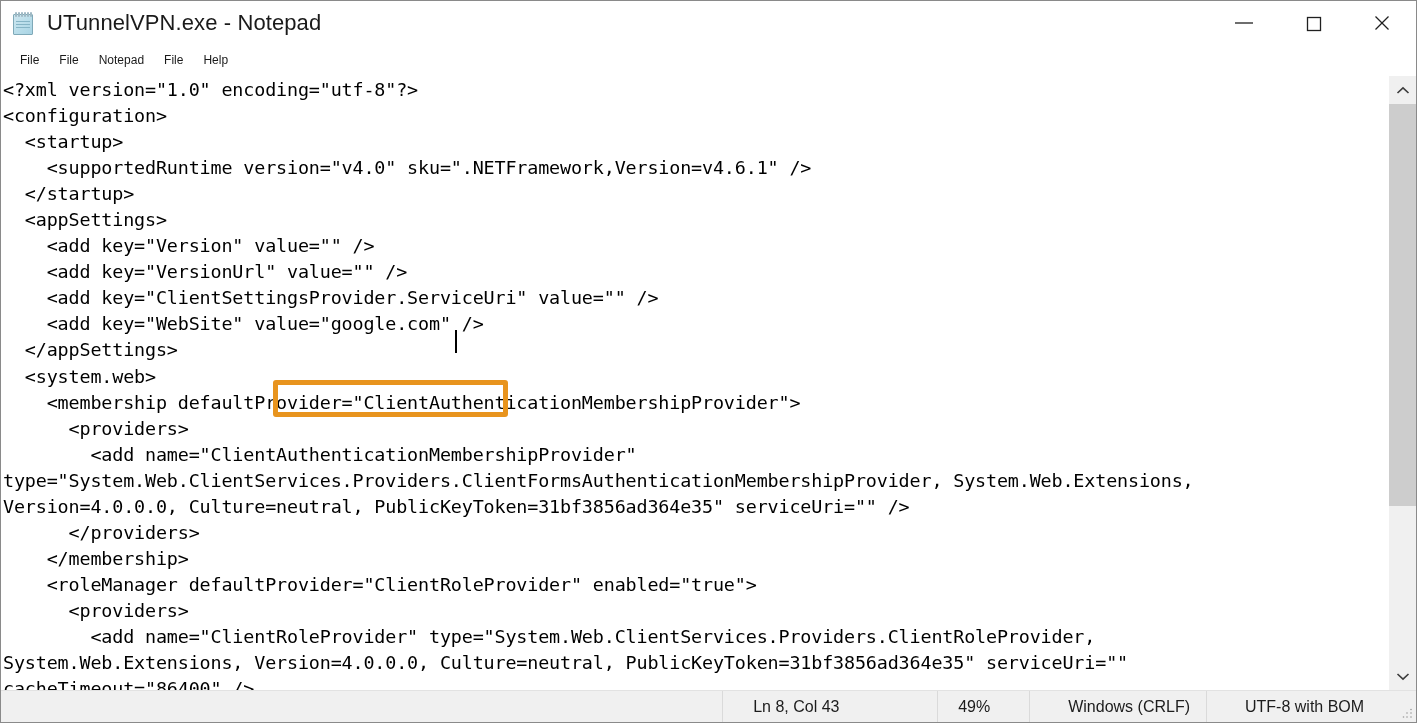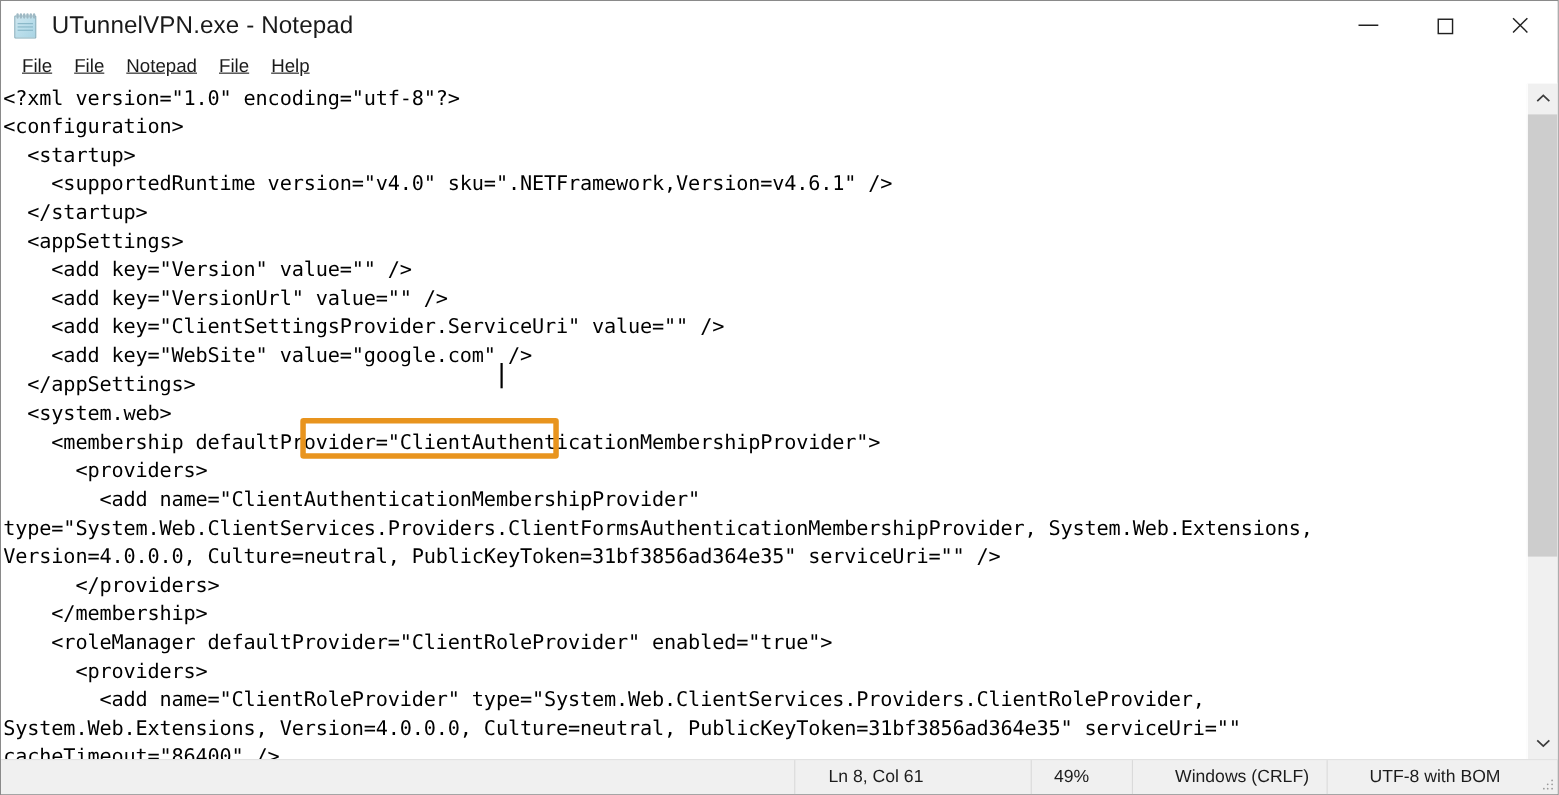--- a/index.html
+++ b/index.html
@@ -86,26 +86,25 @@
   
   #menubar {
     height: 30px;
     flex: 0 0 30px;
     display: flex;
     align-items: center;
     padding-left: 9px;
     background: #ffffff;
   }
   .menu-item {
-    font-size: 17px;
+    font-size: 12px;
     color: #1a1a1a;
     padding: 2px 10px 3px 10px;
     white-space: nowrap;
     line-height: 1;
-    text-decoration: underline;
   }
 
   
   #editor-wrap {
     flex: 1 1 auto;
     display: flex;
     position: relative;
     background: #ffffff;
     overflow: hidden;
     border-top: 1px solid #ffffff;
@@ -284,21 +283,21 @@
         <span>
           <svg width="14" height="9" viewBox="0 0 14 9">
               <polyline points="1.5,2 7,7.2 12.5,2" fill="none" stroke="#3c3c3c" stroke-width="1.6"></polyline>
             </svg>
         </span>
       </div>
     </div>
   </div>
 
   <div id="statusbar">
-    <div class="sb-cell" id="sb-lncol">Ln 8, Col 61</div>
+    <div class="sb-cell" id="sb-lncol">Ln 8, Col 43</div>
     <div class="sb-cell" id="sb-zoom">49%</div>
     <div class="sb-cell" id="sb-eol">Windows (CRLF)</div>
     <div class="sb-cell" id="sb-enc">UTF-8 with BOM</div>
     <div class="sb-grip">
       <svg width="11" height="11" viewBox="0 0 11 11">
         <circle cx="9" cy="9" r="0.8" fill="#9a9a9a"></circle>
         <circle cx="5" cy="9" r="0.8" fill="#9a9a9a"></circle>
         <circle cx="9" cy="5" r="0.8" fill="#9a9a9a"></circle>
         <circle cx="1.5" cy="9" r="0.8" fill="#9a9a9a"></circle>
         <circle cx="9" cy="1.5" r="0.8" fill="#9a9a9a"></circle>

